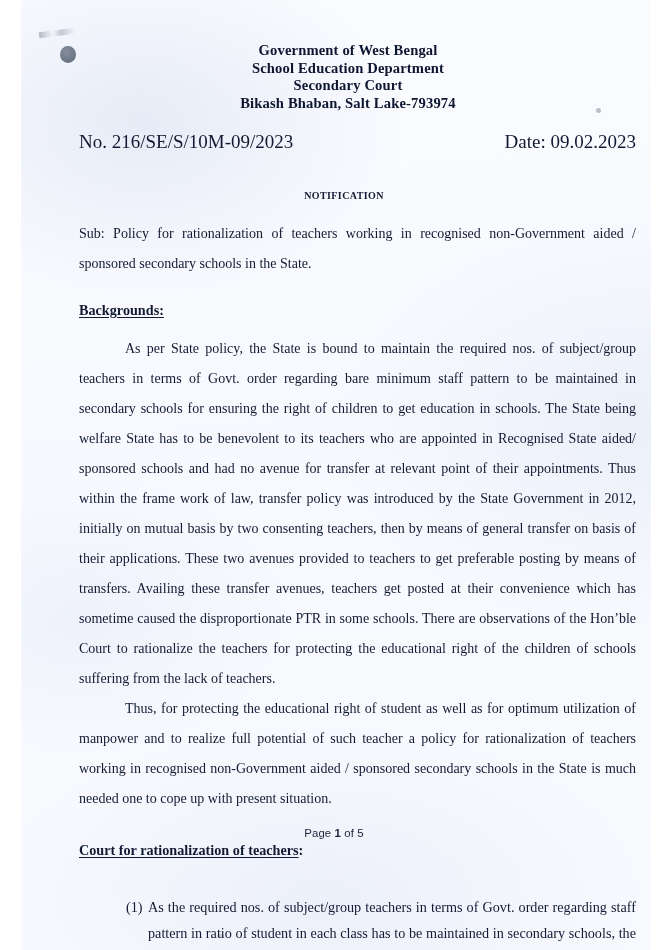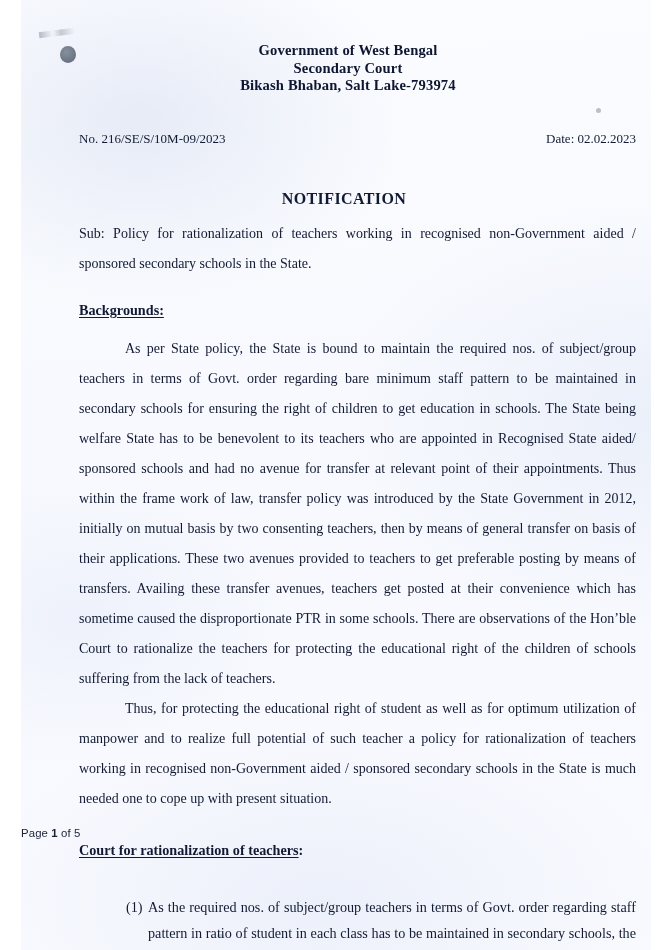--- a/index.html
+++ b/index.html
@@ -83,33 +83,33 @@
 
   
   .ref-row {
     position: absolute;
     left: 58px;
     width: 557px;
     top: 131px;
     display: flex;
     justify-content: space-between;
     align-items: baseline;
-    font-size: 13px;
+    font-size: 19px;
   }
 
   
   .doc-title {
     position: absolute;
     left: 0;
     right: 0;
     top: 190px;
     text-align: center;
     padding-left: 16px;
     font-weight: bold;
-    font-size: 16px;
+    font-size: 10px;
     letter-spacing: 0.4px;
   }
 
   
   .body-col {
     position: absolute;
     left: 58px;
     top: 219px;
     width: 557px;
   }
@@ -161,46 +161,48 @@
     width: 24px;
     text-align: left;
   }
 
   
   .page-footer {
     position: absolute;
     left: 0;
     right: 4px;
     top: 827px;
+    text-align: center;
     font-family: "Liberation Sans", "DejaVu Sans", sans-serif;
     font-size: 11.4px;
     color: #1b2238;
     letter-spacing: 0.1px;
   }
   .page-footer b { font-weight: bold; }
 </style>
 </head>
 <body>
 
 <div class="page">
 
   <div class="pen-mark"></div>
   <div class="punch-hole"></div>
   <div class="smudge-right"></div>
   <div class="smudge-bottom"></div>
 
   <div class="letterhead">
     <div class="lh-line">Government of West Bengal</div>
+    <div class="lh-line">School Education Department</div>
     <div class="lh-line">Secondary Court</div>
     <div class="lh-line">Bikash Bhaban, Salt Lake-793974</div>
   </div>
 
   <div class="ref-row">
     <div>No. 216/SE/S/10M-09/2023</div>
-    <div>Date: 02.02.2023</div>
+    <div>Date: 09.02.2023</div>
   </div>
 
   <div class="doc-title">NOTIFICATION</div>
 
   <div class="body-col">
 
     <p class="para">Sub: Policy for rationalization of teachers working in recognised non-Government aided / sponsored secondary schools in the State.</p>
 
     <div class="gap-md"></div>
 

